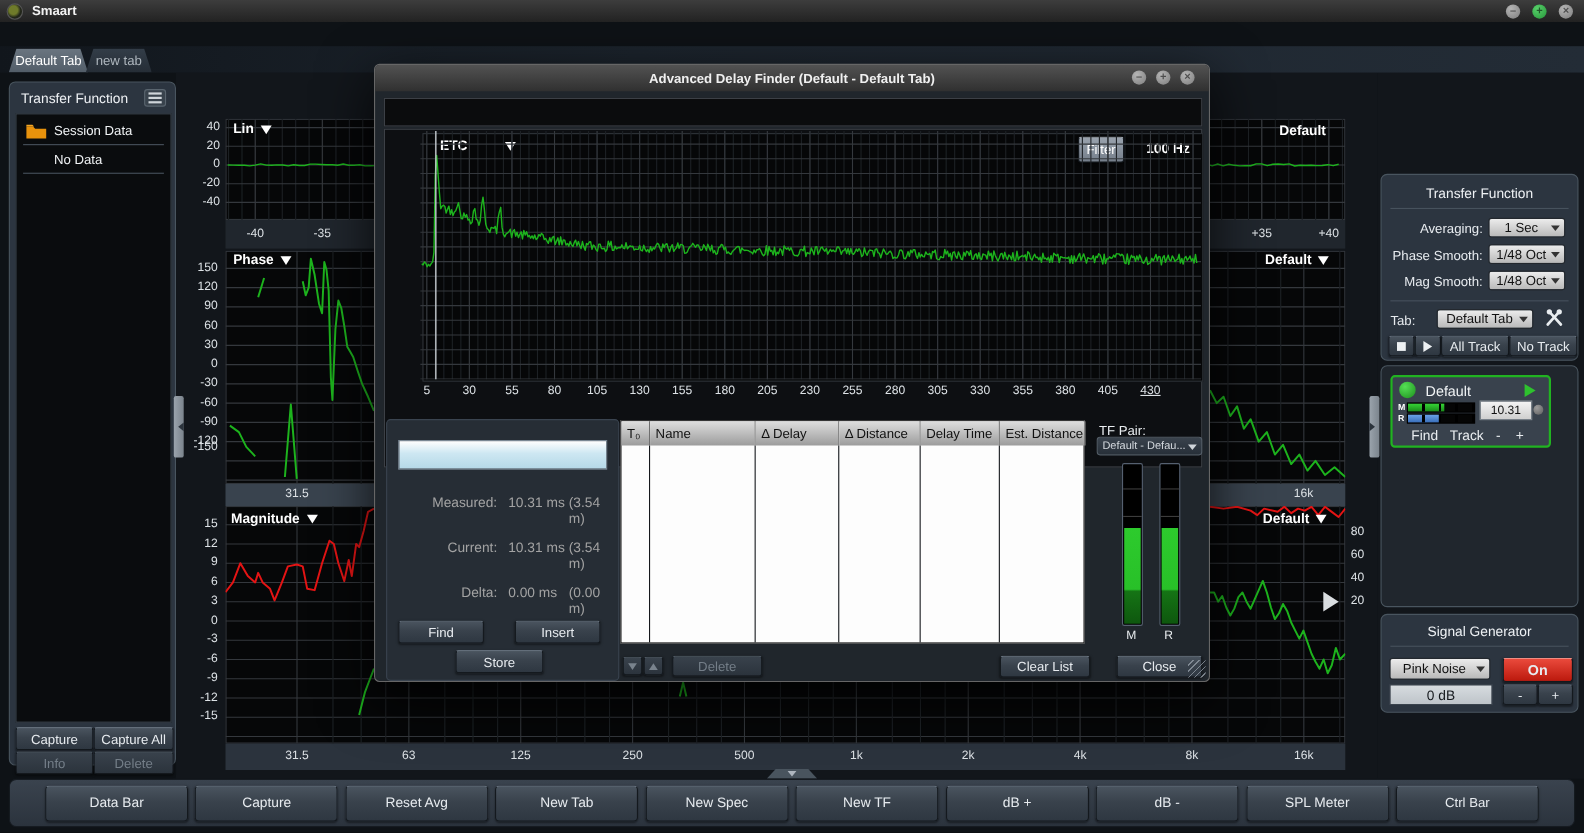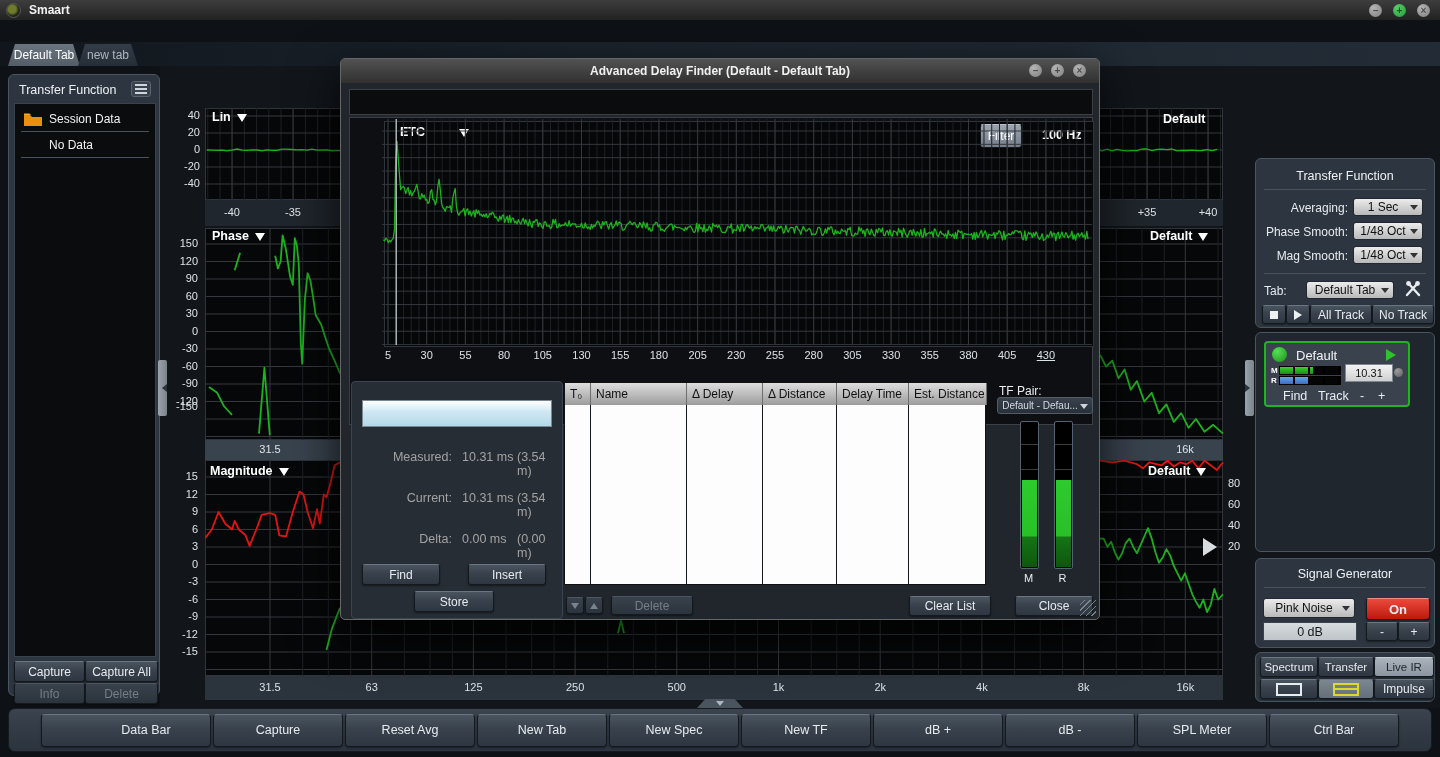--- a/index.html
+++ b/index.html
@@ -314,41 +314,27 @@
       <div class="sel" style="left:7px;top:39px;width:92px;height:20px;">
         <span>Pink Noise</span>
           <span class="arr"></span>
         </div>
       <div class="btn" style="left:110px;top:39px;width:62px;height:20px;background:linear-gradient(#ea4a3c,#bc190d);border-top-color:#f08c82;font-weight:bold;font-size:13px;">On</div>
       <div class="abs" style="left:7px;top:63px;width:92px;height:17px;background:linear-gradient(#d7dce0,#bec4c9);border:1px solid #3a434d;color:#14181c;font-size:12.5px;display:flex;align-items:center;justify-content:center;">0 dB</div>
       <div class="btn" style="left:110px;top:63px;width:30px;height:17px;">-</div>
       <div class="btn" style="left:142px;top:63px;width:30px;height:17px;">+</div>
     </div>
 
-    <div class="panel" style="left:3px;top:586px;width:180px;height:50px;">
-      <div class="btn" style="left:4px;top:4px;width:56px;height:18px;font-size:11.5px;">Spectrum</div>
-      <div class="btn" style="left:62px;top:4px;width:54px;height:18px;font-size:11.5px;">Transfer</div>
-      <div class="btn" style="left:118px;top:4px;width:58px;height:18px;font-size:11.5px;background:linear-gradient(#aab2bb,#8b95a0);color:#1d232a;border-top-color:#c6cdd4;">Live IR</div>
-      <div class="btn" style="left:4px;top:26px;width:56px;height:18px;">
-        <span style="width:22px;height:9px;border:2px solid #e8ecef;"></span>
-        </div>
-      <div class="btn" style="left:62px;top:26px;width:54px;height:18px;background:linear-gradient(#7c8792,#646f7a);">
-        <span style="width:22px;height:9px;border:2px solid #ddd82f;position:relative;">
-          <i style="position:absolute;left:0;right:0;top:3.5px;height:2px;background:#ddd82f;display:block;"></i>
-          </span>
-        </div>
-      <div class="btn" style="left:118px;top:26px;width:58px;height:18px;">Impulse</div>
-    </div>
   </div>
 
   <div class="abs" style="left:697px;top:699px;width:46px;height:9px;background:#49545e;clip-path:polygon(18% 0,82% 0,100% 100%,0 100%);z-index:3;display:flex;align-items:center;justify-content:center;">
     <span style="width:0;height:0;border:4px solid transparent;border-top:5px solid #aeb6bf;margin-top:4px;"></span>
   </div>
   <div class="abs" id="bottombar" style="left:8px;top:708px;width:1424px;height:44px;background:linear-gradient(#3a434e,#2b333d);border:1px solid #161b21;border-radius:7px;box-sizing:border-box;display:flex;align-items:center;justify-content:space-between;padding:0 32px;z-index:3;">
-      <div class="btn" style="position: relative; width: 128px; height: 31px; font-size: 12.5px; border-radius: 4px; padding-left: 40px;">Data Bar</div>
+      <div class="btn" style="position: relative; width: 128px; height: 31px; font-size: 12.5px; border-radius: 4px;">Data Bar</div>
       <div class="btn" style="position: relative; width: 128px; height: 31px; font-size: 12.5px; border-radius: 4px;">Capture</div>
       <div class="btn" style="position: relative; width: 128px; height: 31px; font-size: 12.5px; border-radius: 4px;">Reset Avg</div>
       <div class="btn" style="position: relative; width: 128px; height: 31px; font-size: 12.5px; border-radius: 4px;">New Tab</div>
       <div class="btn" style="position: relative; width: 128px; height: 31px; font-size: 12.5px; border-radius: 4px;">New Spec</div>
       <div class="btn" style="position: relative; width: 128px; height: 31px; font-size: 12.5px; border-radius: 4px;">New TF</div>
       <div class="btn" style="position: relative; width: 128px; height: 31px; font-size: 12.5px; border-radius: 4px;">dB +</div>
       <div class="btn" style="position: relative; width: 128px; height: 31px; font-size: 12.5px; border-radius: 4px;">dB -</div>
       <div class="btn" style="position: relative; width: 128px; height: 31px; font-size: 12.5px; border-radius: 4px;">SPL Meter</div>
       <div class="btn" style="position: relative; width: 128px; height: 31px; font-size: 12px; border-radius: 4px;">Ctrl Bar</div>
     </div>

